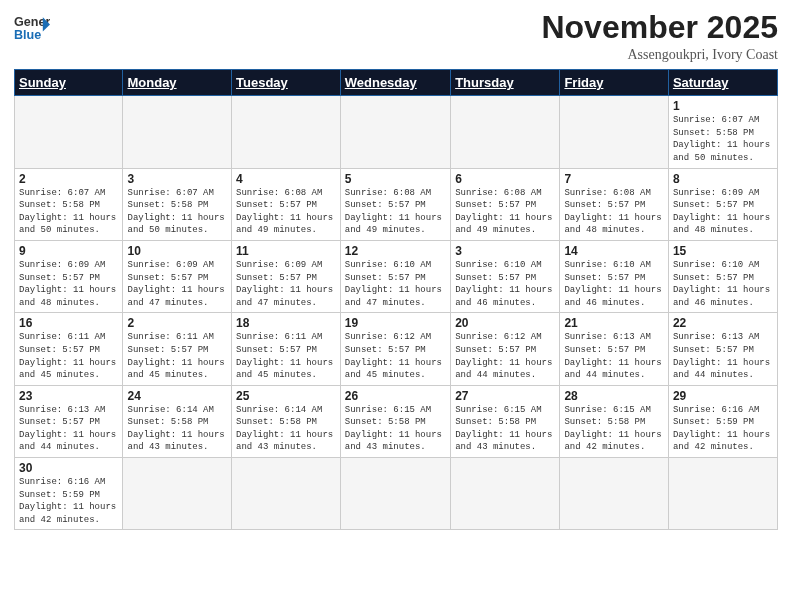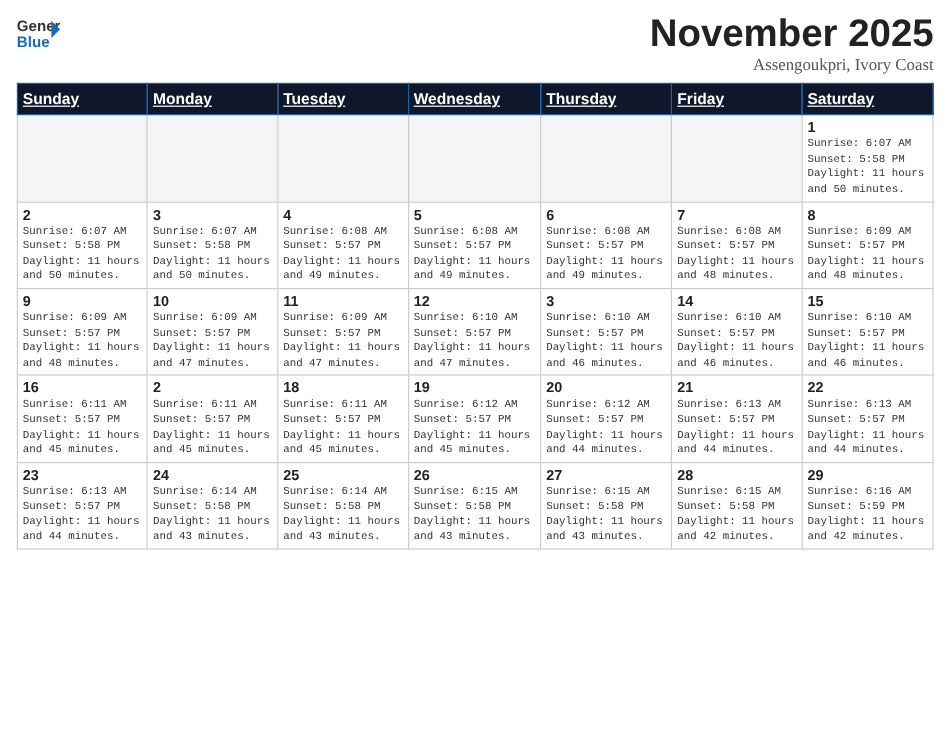--- a/index.html
+++ b/index.html
@@ -247,15 +247,27 @@
           </td>
           <td>
             <div class="day-number">28</div>
             <div class="day-info">Sunrise: 6:15 AM<br>Sunset: 5:58 PM<br>Daylight: 11 hours<br>and 42 minutes.</div>
           </td>
           <td>
             <div class="day-number">29</div>
             <div class="day-info">Sunrise: 6:16 AM<br>Sunset: 5:59 PM<br>Daylight: 11 hours<br>and 42 minutes.</div>
           </td>
         </tr>
+        <tr class="last-row">
+          <td>
+            <div class="day-number">30</div>
+            <div class="day-info">Sunrise: 6:16 AM<br>Sunset: 5:59 PM<br>Daylight: 11 hours<br>and 42 minutes.</div>
+          </td>
+          <td class="empty"></td>
+          <td class="empty"></td>
+          <td class="empty"></td>
+          <td class="empty"></td>
+          <td class="empty"></td>
+          <td class="empty"></td>
+        </tr>
       </tbody>
   </table>
 </div>
 
 </body></html>

